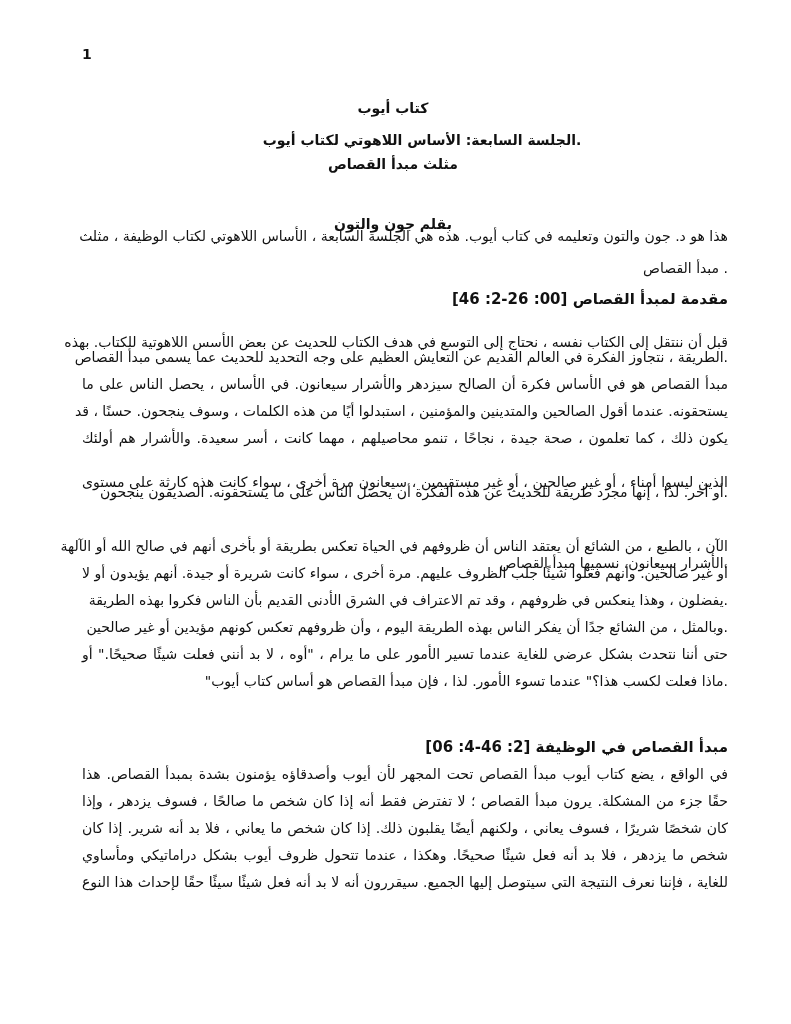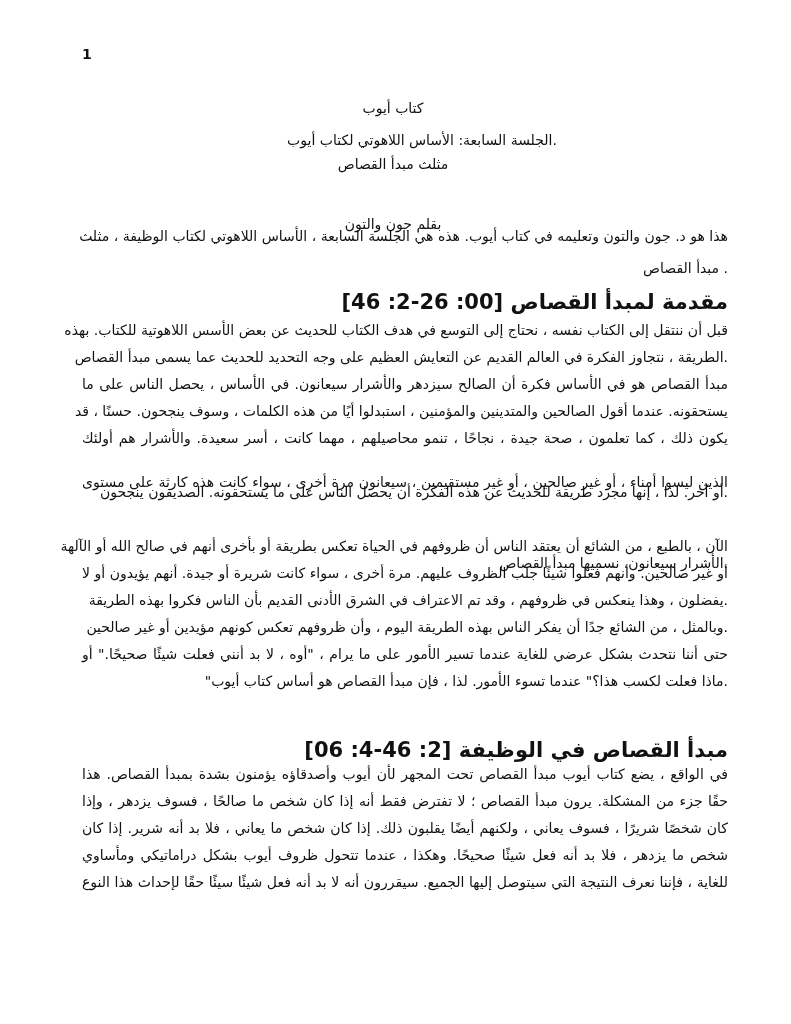--- a/index.html
+++ b/index.html
@@ -1,40 +1,40 @@
 <!DOCTYPE html>
 <html><head>
   <meta charset="utf-8">
   <style>
     html, body { margin: 0; padding: 0; background: #ffffff; }
     body { width: 791px; height: 1024px; position: relative; overflow: hidden;
            font-family: "DejaVu Sans", "Liberation Sans", sans-serif; color: #111; }
     .page-num { position: absolute; left: 82px; top: 46px; font-weight: bold; font-size: 14px; }
-    .title { position: absolute; left: 0; width: 786px; text-align: center; font-weight: normal; font-size: 14px; direction: rtl; }
+    .title { position: absolute; left: 0; width: 786px; text-align: center; font-weight: bold; font-size: 14px; direction: rtl; }
     .line { position: absolute; left: 82px; width: 646px; direction: rtl; text-align: right;
             font-size: 14px; white-space: nowrap; letter-spacing: -0.2px; }
     .just { text-align-last: justify; text-align: justify; }
-    .heading { font-weight: bold; font-size: 21px; }
+    .heading { font-weight: bold; font-size: 15px; }
   </style>
 </head>
 <body>
 
 <div>
   <div class="page-num">1</div>
 
   <div class="title" style="top:100px;">كتاب أيوب</div>
   <div class="title" style="top:132px;padding-left:29px;">.الجلسة السابعة: الأساس اللاهوتي لكتاب أيوب</div>
   <div class="title" style="top:156px;">مثلث مبدأ القصاص</div>
   <div class="title" style="top:196px;margin-top:20px;">بقلم جون والتون</div>
 
   <div class="line just" style="top:228px;">هذا هو د. جون والتون وتعليمه في كتاب أيوب. هذه هي الجلسة السابعة ، الأساس اللاهوتي لكتاب الوظيفة ، مثلث</div>
   <div class="line" style="top:260px;">. مبدأ القصاص</div>
 
   <div class="line heading" style="top:290px;">مقدمة لمبدأ القصاص [00: 26-2: 46]</div>
-  <div class="line just" style="top:322px;">قبل أن ننتقل إلى الكتاب نفسه ، نحتاج إلى التوسع في هدف الكتاب للحديث عن بعض الأسس اللاهوتية للكتاب. بهذه</div>
+  <div class="line just" style="top:334px;">قبل أن ننتقل إلى الكتاب نفسه ، نحتاج إلى التوسع في هدف الكتاب للحديث عن بعض الأسس اللاهوتية للكتاب. بهذه</div>
   <div class="line" style="top:349px;">.الطريقة ، نتجاوز الفكرة في العالم القديم عن التعايش العظيم على وجه التحديد للحديث عما يسمى مبدأ القصاص</div>
   <div class="line just" style="top:376px;">مبدأ القصاص هو في الأساس فكرة أن الصالح سيزدهر والأشرار سيعانون. في الأساس ، يحصل الناس على ما</div>
   <div class="line just" style="top:403px;">يستحقونه. عندما أقول الصالحين والمتدينين والمؤمنين ، استبدلوا أيًا من هذه الكلمات ، وسوف ينجحون. حسنًا ، قد</div>
   <div class="line just" style="top:430px;">يكون ذلك ، كما تعلمون ، صحة جيدة ، نجاحًا ، تنمو محاصيلهم ، مهما كانت ، أسر سعيدة. والأشرار هم أولئك</div>
   <div class="line just" style="top:457px;margin-top:17px;">الذين ليسوا أمناء ، أو غير صالحين ، أو غير مستقيمين ، سيعانون مرة أخرى ، سواء كانت هذه كارثة على مستوى</div>
   <div class="line" style="top:484px;">.أو آخر. لذا ، إنها مجرد طريقة للحديث عن هذه الفكرة أن يحصل الناس على ما يستحقونه. الصديقون ينجحون</div>
   <div class="line" style="top:511px;margin-top:44px;">.الأشرار سيعانون. نسميها مبدأ القصاص</div>
   <div class="line just" style="top:538px;">الآن ، بالطبع ، من الشائع أن يعتقد الناس أن ظروفهم في الحياة تعكس بطريقة أو بأخرى أنهم في صالح الله أو الآلهة</div>
   <div class="line just" style="top:565px;">أو غير صالحين. وأنهم فعلوا شيئًا جلب الظروف عليهم. مرة أخرى ، سواء كانت شريرة أو جيدة. أنهم يؤيدون أو لا</div>
   <div class="line" style="top:592px;">.يفضلون ، وهذا ينعكس في ظروفهم ، وقد تم الاعتراف في الشرق الأدنى القديم بأن الناس فكروا بهذه الطريقة</div>

